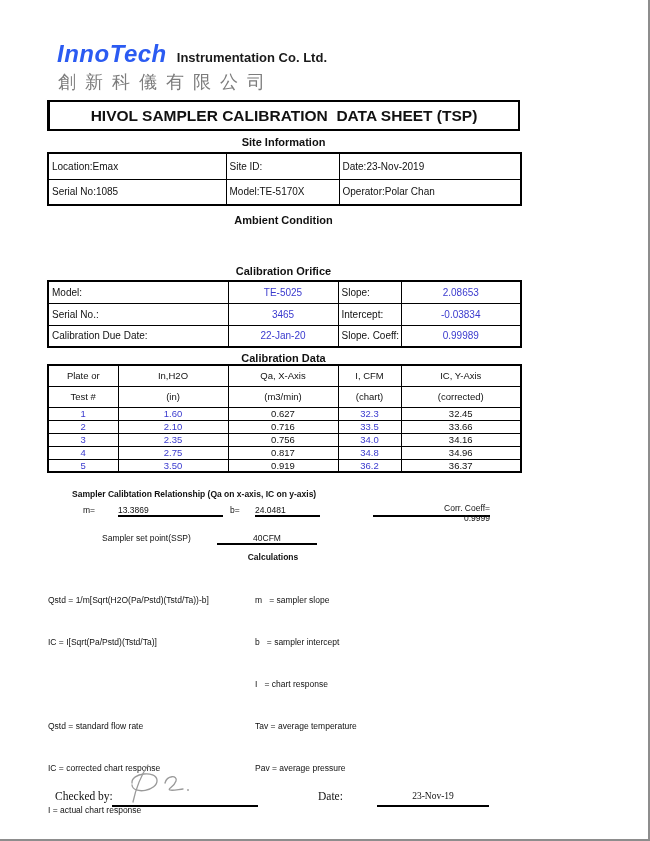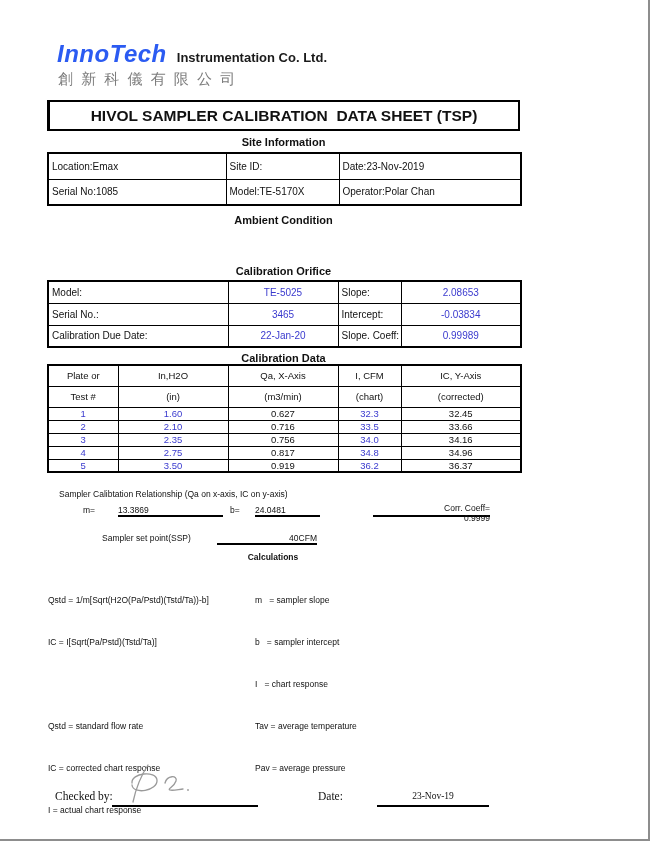--- a/index.html
+++ b/index.html
@@ -8,21 +8,21 @@
     position:relative; width:650px; height:841px; background:#fff;
     font-family:"Liberation Sans", sans-serif; color:#111; overflow:hidden;
     border-right:2px solid #8d8d8d; border-bottom:2px solid #8d8d8d;
   }
   .abs { position:absolute; }
 
   
   .logo-row { left:57px; top:40px; display:flex; align-items:baseline; gap:10px; }
   .logo-main { font-size:24px; font-weight:bold; font-style:italic; color:#2b5bf2; letter-spacing:0.5px; }
   .logo-suffix { font-size:13px; font-weight:bold; color:#1a1a1a; }
-  .logo-cn { left:58px; top:70px; font-size:15px; color:#7d7d7d; letter-spacing:2px; }
+  .logo-cn { left:58px; top:70px; font-size:18px; color:#7d7d7d; letter-spacing:2px; }
 
   
   .title-box {
     left:47px; top:100px; width:473px; height:31px;
     border:2px solid #000; border-left-width:3px;
     display:flex; align-items:center; justify-content:center;
     font-size:15.5px; font-weight:bold; white-space:pre;
   }
 
   .sec-heading { width:473px; left:47px; text-align:center; font-size:11px; font-weight:bold; }
@@ -38,21 +38,21 @@
   .center { text-align:center; }
 
   .site-table td { height:26px; }
   .amb-table td { height:23px; }
   .ori-table td { height:22px; }
 
   .data-table td { font-size:9.5px; text-align:center; height:13px; }
   .data-table tr.hd td { height:21px; }
 
   
-  .rel-heading { left:59px; top:489px; font-size:8.5px; font-weight:normal; }
+  .rel-heading { left:72px; top:489px; font-size:8.5px; font-weight:bold; }
   .small { font-size:8.5px; }
   .u-box { border-bottom:2px solid #000; display:flex; align-items:flex-end; }
   .rel-label { font-size:8.5px; }
 
   
   .calc-heading { left:47px; top:552px; width:452px; text-align:center; font-size:8.5px; font-weight:bold; }
   .calc-col { font-size:8.5px; line-height:14px; white-space:pre; }
 
   
   .serif { font-family:"Liberation Serif", serif; }
@@ -228,21 +228,21 @@
   <span class="abs rel-label" style="left:230px; top:505px;">b=</span>
   <div class="abs u-box small" style="left:255px; top:503px; width:65px; height:14px;">
     <span class="val">24.0481</span>
   </div>
   <div class="abs u-box small" style="left:373px; top:503px; width:117px; height:14px;flex-direction:column;">
     <span style="padding-left:7px;">Corr. Coeff=</span>
     <span class="val">0.9999</span>
   </div>
 
   <span class="abs small" style="left:102px; top:533px;">Sampler set point(SSP)</span>
-  <div class="abs u-box small" style="left:217px; top:531px; width:100px; height:14px; justify-content:flex-end; gap:0;">
+  <div class="abs u-box small" style="left:217px; top:531px; width:100px; height:14px; justify-content:center; gap:0;">
     <span>40</span>
     <span>CFM</span>
   </div>
 
   <div class="abs calc-heading">Calculations</div>
 
   <div class="abs calc-col" style="left:48px; top:565px;">
     <div>Qstd = 1/m[Sqrt(H2O(Pa/Pstd)(Tstd/Ta))-b]</div>
     <div>IC = I[Sqrt(Pa/Pstd)(Tstd/Ta)]</div>
     <div>&nbsp;</div>

